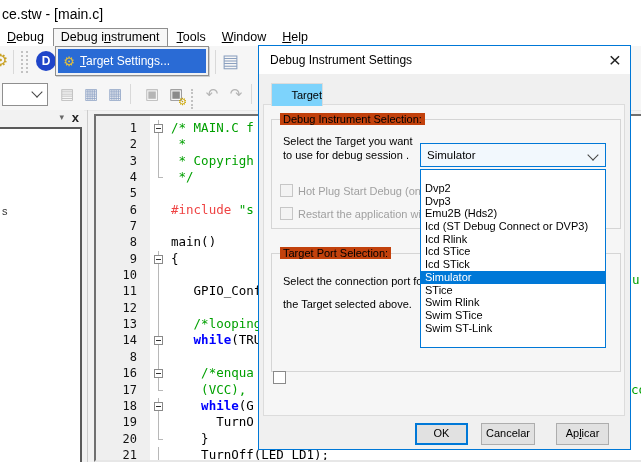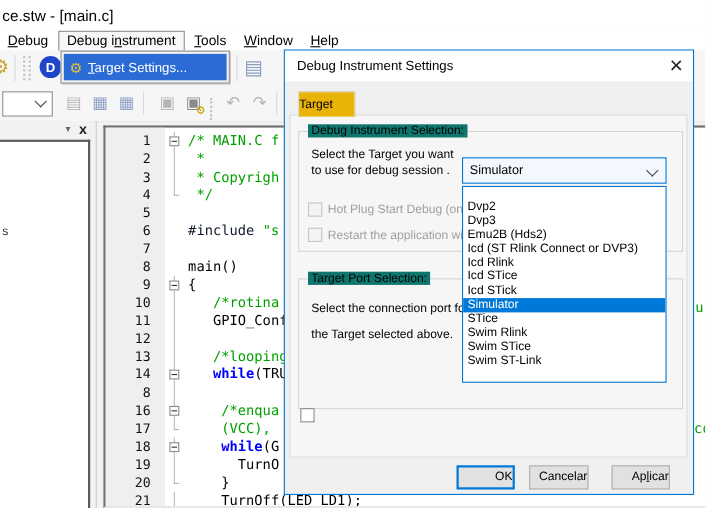--- a/index.html
+++ b/index.html
@@ -46,61 +46,61 @@
   .rows{position:absolute;left:0;top:4px;right:0}
   .crow{display:flex;height:16.35px;line-height:16.3px;font-family:"DejaVu Sans Mono",monospace;font-size:12.5px;white-space:pre}
   .lnum{flex:0 0 54px;text-align:right;padding-right:13px;box-sizing:border-box;color:#111;font-size:12px}
   .fold{flex:0 0 18px;position:relative}
   .fold.line::before,.fold.end::before{content:"";position:absolute;left:8px;top:0;width:1px;height:100%;background:#b8b8b8}
   .fold.end::before{height:9px}
   .fold.end::after{content:"";position:absolute;left:8px;top:8px;width:5px;height:1px;background:#b8b8b8}
   .fbox{position:absolute;left:4px;top:4px;width:9px;height:9px;box-sizing:border-box;border:1px solid #8a8a8a;background:#fff}
   .fm{position:absolute;left:1px;top:3px;width:5px;height:1px;background:#333}
   .codetxt{padding-left:3px}
-  .tk-c{color:#00a000}.tk-s{color:#00a000}.tk-d{color:#0f172a}.tk-k{color:#0000ff;font-weight:bold}.tk-p{color:#000}
+  .tk-c{color:#00a000}.tk-s{color:#00a000}.tk-d{color:#ef4444}.tk-k{color:#0000ff;font-weight:bold}.tk-p{color:#000}
   .fragA{left:632px;top:272px;font-family:"DejaVu Sans Mono",monospace;font-size:12.5px;color:#00a000;z-index:5}
   .fragB{left:631px;top:382px;font-family:"DejaVu Sans Mono",monospace;font-size:12.5px;color:#00a000;z-index:5}
 
   
   .popup{left:55px;top:46px;width:152px;height:28px;background:#f2f2f2;border:1px solid #8f8f8f;
          box-shadow:1px 1px 0 #cfcfcf;z-index:40}
   .popup-item{position:absolute;left:2px;top:2px;right:2px;bottom:2px;background:#2a6bd5;color:#fff;
               display:flex;align-items:center;font-size:12px}
   .popup-item .picon{width:22px;text-align:center;font-size:13px;color:#e7c23a}
   .popup-item u{text-decoration:underline}
 
   
   .dialog{left:258px;top:45px;width:371px;height:403px;background:#f0f0f0;border:1px solid #0078d7;
           box-sizing:content-box;z-index:50;overflow:hidden;font-size:11px}
   .dlg-title{position:absolute;left:0;top:0;right:0;height:28px;background:#fff}
   .dlg-title-text{position:absolute;left:11px;top:7px;font-size:12px;color:#000}
   .dlg-close{position:absolute;right:9px;top:1px;font-size:21px;font-weight:300;color:#222;line-height:26px}
-  .tab{position:absolute;left:12px;top:37px;width:50px;height:22px;background:#eab308;border:1px solid #dcdcdc;
-       border-bottom:none;text-align:left;line-height:22px;z-index:2}
+  .tab{position:absolute;left:12px;top:37px;width:50px;height:22px;background:#7dd3fc;border:1px solid #dcdcdc;
+       border-bottom:none;text-align:right;line-height:22px;z-index:2}
   .tab-frame{position:absolute;left:4px;top:58px;width:362px;height:312px;background:#f6f6f6;border:1px solid #dcdcdc;box-sizing:border-box}
   .grp{position:absolute;border:1px solid #d5d5d5}
-  .grp-label{position:absolute;left:8px;top:-7px;background:#0f766e;padding:0 3px;color:#000}
+  .grp-label{position:absolute;left:8px;top:-7px;background:#c2410c;padding:0 3px;color:#000}
   .grp1{left:12px;top:73px;width:348px;height:108px}
   .grp2{left:12px;top:207px;width:348px;height:117px}
   .stat{position:absolute;color:#000}
   .combo{position:absolute;left:161px;top:97px;width:186px;height:24px;background:#f2f8fd;border:1px solid #0078d7;box-sizing:border-box;z-index:6}
   .combo-text{position:absolute;left:6px;top:0;line-height:22px;font-size:11.5px}
   .combo .chev{position:absolute;right:8px;top:7px;border-color:#444}
   .cbrow{position:absolute;display:flex;align-items:center;gap:5px}
   .cbx{width:13px;height:13px;box-sizing:border-box;border:1px solid #8a8a8a;background:#fff}
   .cbx.dis{border-color:#c6c6c6;background:#f3f3f3}
   .cblabel{white-space:nowrap}
   .cblabel.dis{color:#a0a0a0}
   .dlist{position:absolute;left:161px;top:123px;width:186px;height:179px;background:#fff;border:1px solid #0078d7;
          box-sizing:border-box;padding-top:12px;z-index:20;overflow:hidden}
   .ditem{height:12.7px;line-height:12.7px;padding-left:4px;font-size:11px;white-space:nowrap}
   .ditem.selected{background:#0078d7;color:#fff}
   .notify-label{font-size:10.5px;letter-spacing:-0.3px}
   .btn{position:absolute;top:377px;height:22px;background:#e1e1e1;border:1px solid #adadad;box-sizing:border-box;
-       text-align:right;line-height:19px;font-size:11px}
+       text-align:center;line-height:19px;font-size:11px}
   .btn.default{border:2px solid #0078d7;line-height:17px}
   .btn u{text-decoration:underline}
 </style>
 </head>
 <body>
 
 <div id="root">
 
   <div class="abs titlebar">
     <div class="abs titletext">ce.stw - [main.c]</div>
@@ -168,21 +168,21 @@
     <div class="rows">
         <div class="crow"><span class="lnum">1</span><span class="fold line"><span class="fbox"><span class="fm"></span></span></span><span class="codetxt"><span class="tk-c">/* MAIN.C f</span></span></div>
         <div class="crow"><span class="lnum">2</span><span class="fold line"></span><span class="codetxt"><span class="tk-c"> *</span></span></div>
         <div class="crow"><span class="lnum">3</span><span class="fold line"></span><span class="codetxt"><span class="tk-c"> * Copyrigh</span></span></div>
         <div class="crow"><span class="lnum">4</span><span class="fold end"></span><span class="codetxt"><span class="tk-c"> */</span></span></div>
         <div class="crow"><span class="lnum">5</span><span class="fold"></span><span class="codetxt"></span></div>
         <div class="crow"><span class="lnum">6</span><span class="fold"></span><span class="codetxt"><span class="tk-d">#include</span><span class="tk-p"> </span><span class="tk-s">"s</span></span></div>
         <div class="crow"><span class="lnum">7</span><span class="fold"></span><span class="codetxt"></span></div>
         <div class="crow"><span class="lnum">8</span><span class="fold"></span><span class="codetxt"><span class="tk-p">main()</span></span></div>
         <div class="crow"><span class="lnum">9</span><span class="fold line"><span class="fbox"><span class="fm"></span></span></span><span class="codetxt"><span class="tk-p">{</span></span></div>
-        <div class="crow"><span class="lnum">10</span><span class="fold line"></span><span class="codetxt"><span class="tk-p">   </span><span class="tk-c">/*rotina</span></span></div>
+        <div class="crow"><span class="lnum">10</span><span class="fold line"></span></div>
         <div class="crow"><span class="lnum">11</span><span class="fold line"></span><span class="codetxt"><span class="tk-p">   </span><span class="tk-p">GPIO_Conf</span></span></div>
         <div class="crow"><span class="lnum">12</span><span class="fold line"></span><span class="codetxt"></span></div>
         <div class="crow"><span class="lnum">13</span><span class="fold line"></span><span class="codetxt"><span class="tk-p">   </span><span class="tk-c">/*looping</span></span></div>
         <div class="crow"><span class="lnum">14</span><span class="fold line"><span class="fbox"><span class="fm"></span></span></span><span class="codetxt"><span class="tk-p">   </span><span class="tk-k">while</span><span class="tk-p">(TRU</span></span></div>
         <div class="crow"><span class="lnum">8</span><span class="fold line"></span><span class="codetxt"></span></div>
         <div class="crow"><span class="lnum">16</span><span class="fold line"><span class="fbox"><span class="fm"></span></span></span><span class="codetxt"><span class="tk-p">    </span><span class="tk-c">/*enqua</span></span></div>
         <div class="crow"><span class="lnum">17</span><span class="fold end"></span><span class="codetxt"><span class="tk-p">    </span><span class="tk-c">(VCC),</span></span></div>
         <div class="crow"><span class="lnum">18</span><span class="fold line"><span class="fbox"><span class="fm"></span></span></span><span class="codetxt"><span class="tk-p">    </span><span class="tk-k">while</span><span class="tk-p">(G</span></span></div>
         <div class="crow"><span class="lnum">19</span><span class="fold line"></span><span class="codetxt"><span class="tk-p">      </span><span class="tk-p">TurnO</span></span></div>
         <div class="crow"><span class="lnum">20</span><span class="fold end"></span><span class="codetxt"><span class="tk-p">    </span><span class="tk-p">}</span></span></div>
@@ -235,21 +235,21 @@
 
     <div class="dlist">
 
         <div class="ditem">Dvp2</div>
 
         <div class="ditem">Dvp3</div>
 
         <div class="ditem">Emu2B (Hds2)</div>
 
 
-        <div class="ditem">Icd (ST Rlink Connect or DVP3)</div>
+        <div class="ditem">Icd (ST Debug Connect or DVP3)</div>
 
         <div class="ditem">Icd Rlink</div>
 
         <div class="ditem">Icd STice</div>
 
         <div class="ditem">Icd STick</div>
 
         <div class="ditem selected">Simulator</div>
 
         <div class="ditem">STice</div>

